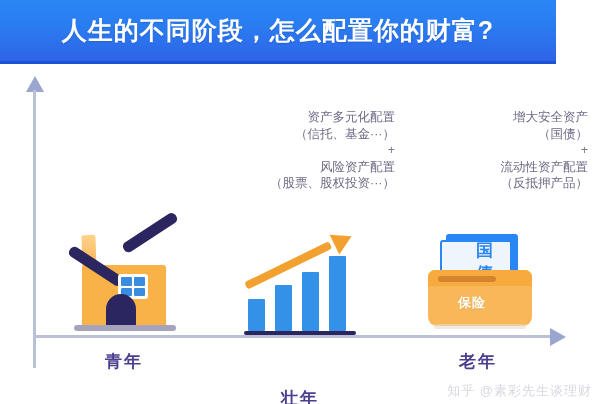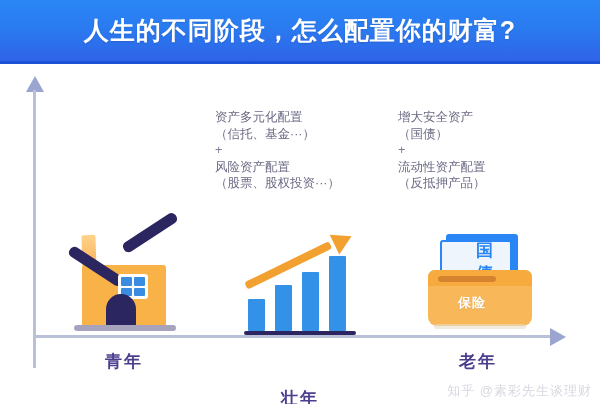--- a/index.html
+++ b/index.html
@@ -6,21 +6,21 @@
   html,body { width:600px; height:404px; }
   body {
     font-family:"Liberation Sans","DejaVu Sans",sans-serif;
     background:#ffffff;
     overflow:hidden;
     position:relative;
   }
 
   
   #header {
-    position:absolute; left:0; top:0; width:600px; height:64px;
+    position:absolute; left:0; top:0; width:556px; height:64px;
     background:linear-gradient(180deg,#2a86f5 0%,#2a7bf0 45%,#2f63e8 100%);
     border-bottom:3px solid #1a53d8;
     display:flex; align-items:center; justify-content:center;
   }
   #header-title {
     color:#ffffff;
     font-size:25px;
     font-weight:bold;
     letter-spacing:1px;
     white-space:nowrap;
@@ -53,21 +53,21 @@
     position:absolute; left:550px; top:264px;
     width:0; height:0;
     border-top:9px solid transparent;
     border-bottom:9px solid transparent;
     border-left:16px solid #9aa6cf;
   }
 
   
   .col-text {
     position:absolute;
-    text-align:left;
+    text-align:right;
     color:#6b6a84;
     font-size:12.5px;
     line-height:16.5px;
     white-space:nowrap;
   }
   .col-text .plus { color:#7a7992; }
   #col1-text { left:48px;  top:86px;  width:170px; }
   #col2-text { left:215px; top:45px;  width:180px; }
   #col3-text { left:398px; top:45px;  width:190px; }
 

